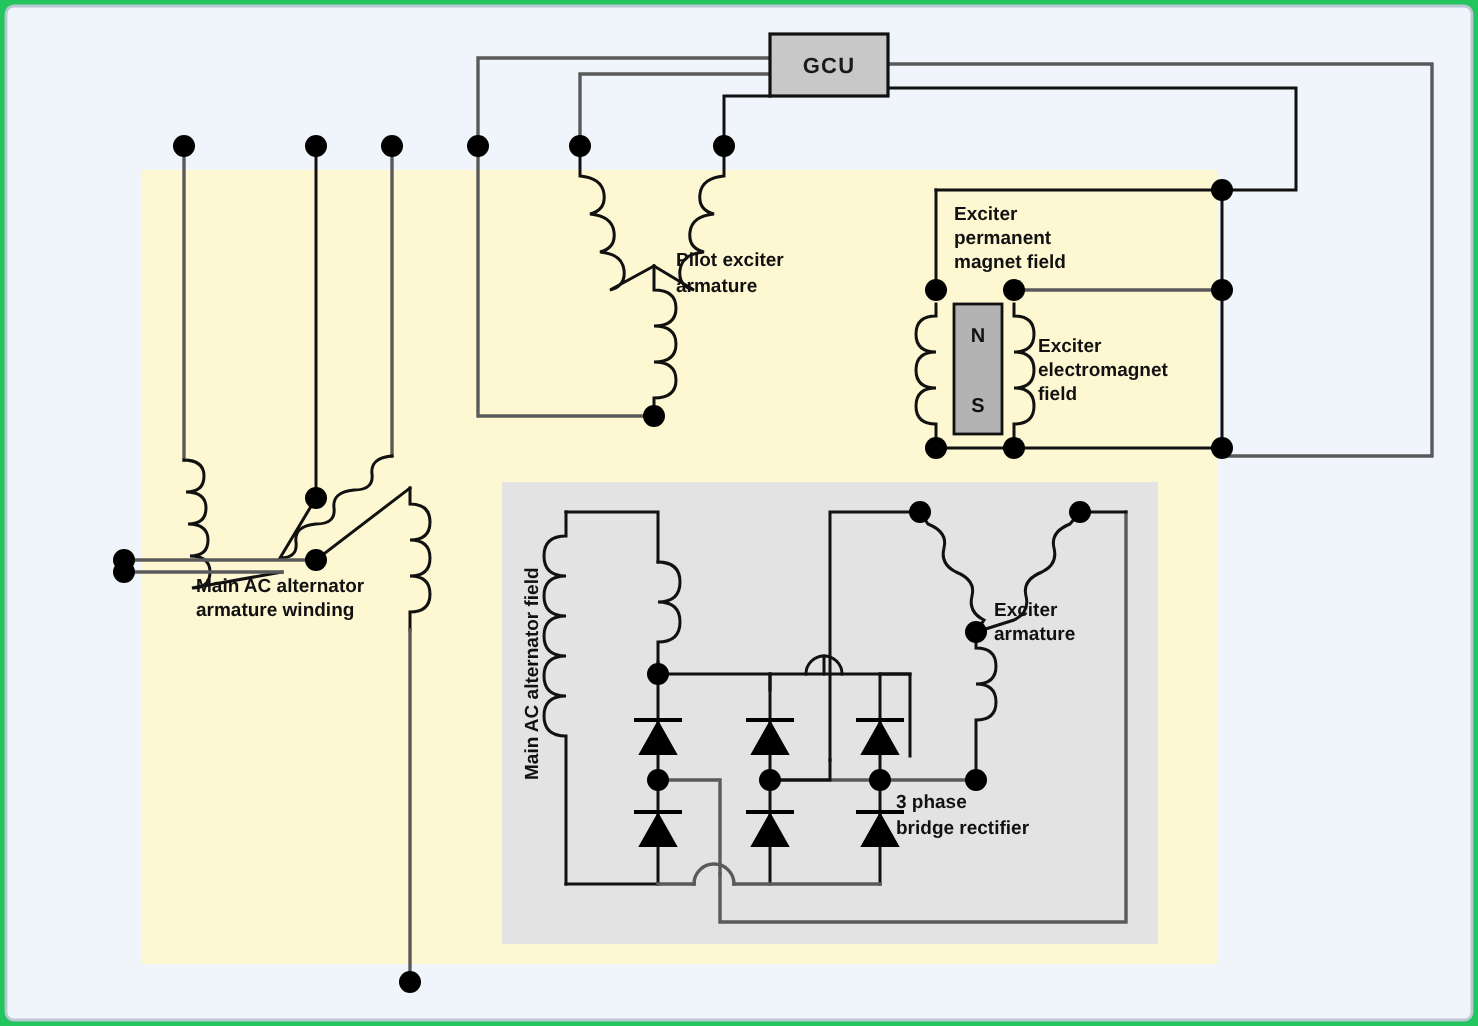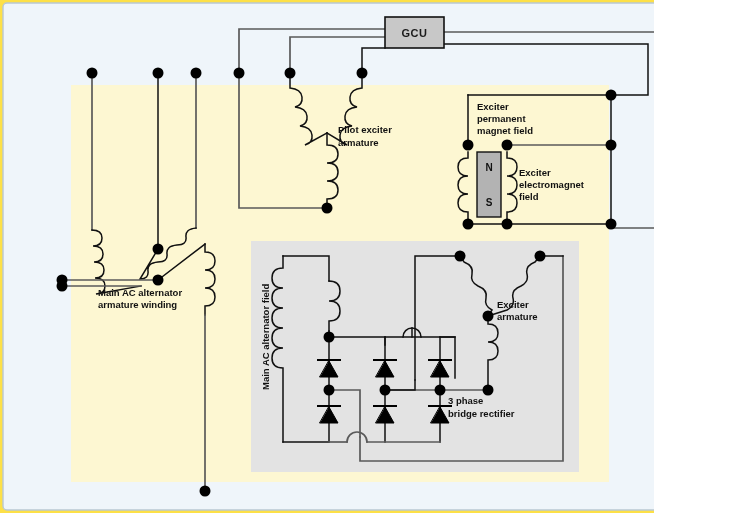--- a/index.html
+++ b/index.html
@@ -3,24 +3,24 @@
 <meta charset="utf-8">
 <style>
   html, body {
     margin: 0;
     padding: 0;
     background: #ffffff;
     font-family: "Liberation Sans", sans-serif;
   }
   #stage {
     position: relative;
-    width: 654px;
+    width: 739px;
     height: 513px;
     overflow: hidden;
-    background: #fde047;
+    background: #22c55e;
   }
   #stage svg {
     position: absolute;
     left: 0;
     top: 0;
   }
   .lbl {
     font-family: "Liberation Sans", sans-serif;
     font-weight: bold;
     font-size: 9.5px;

